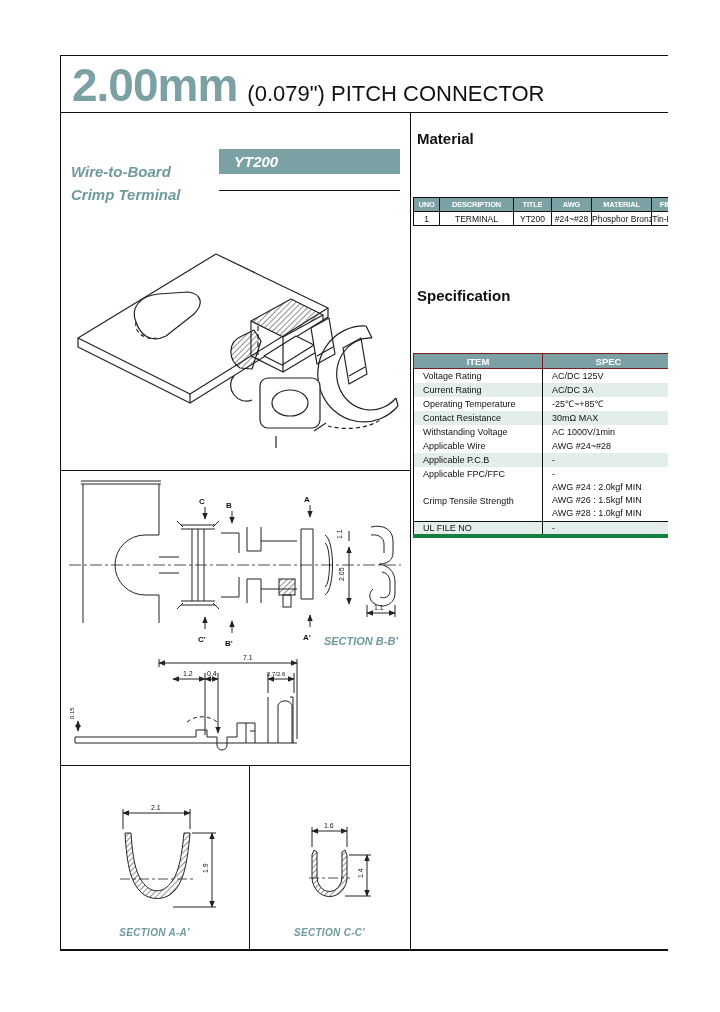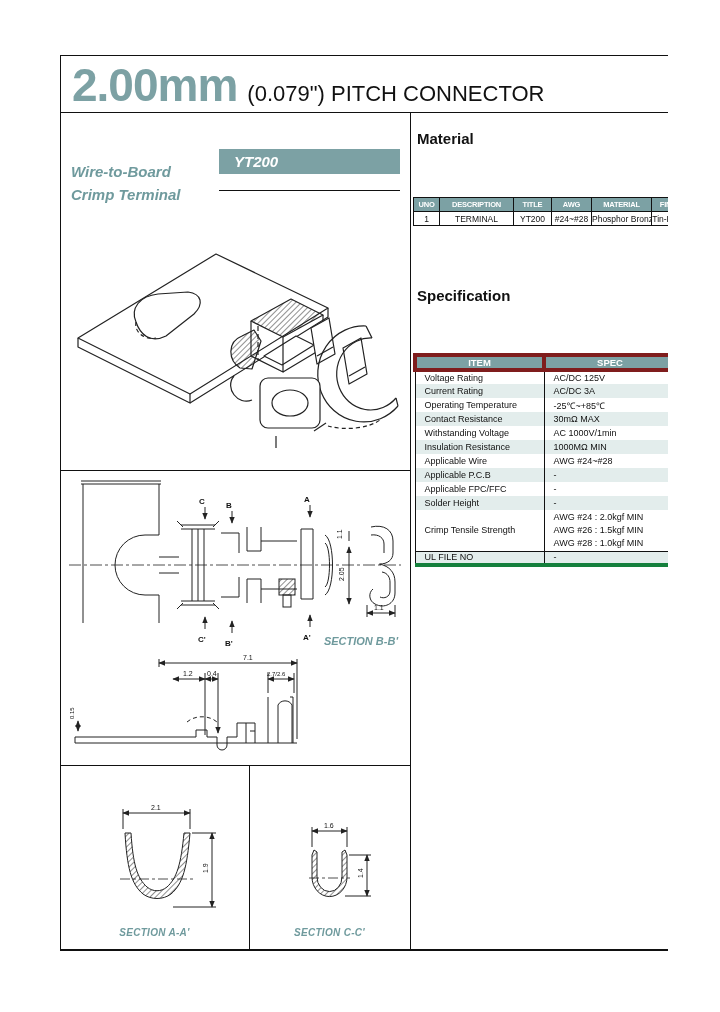--- a/index.html
+++ b/index.html
@@ -32,21 +32,21 @@
   
   table { border-collapse:collapse;margin-top:48px; }
   .material-table { position:absolute; left:413px; top:149px; width:278px; table-layout:fixed; }
   .material-table th, .material-table td { border:1px solid #111; text-align:center; overflow:hidden; white-space:nowrap; }
   .material-table th { background:#7CA1A4; color:#fff; font-size:7.5px; height:14px; letter-spacing:-0.2px; }
   .material-table td { font-size:8.5px; height:14px; background:#fff; }
 
   
   .spec-table { position:absolute; left:413px; top:305px; width:261px; table-layout:fixed; }
   .spec-table th { background:#7CA1A4; color:#fff; font-size:9.5px; font-weight:bold;
-                   height:15px; border:4px solid #7f1d1d; }
+                   height:15px; border:1px solid #7f1d1d; }
   .spec-table td { font-size:9px; height:14px; padding-left:9px; border-left:1px solid #111;
                    border-right:1px solid #111; vertical-align:middle; }
   .spec-table tr.shade td { background:#E3EDEC; }
   .spec-table tr.last td { border-top:1px solid #111; border-bottom:4px solid #15803d; }
   .spec-table tr.crimp td { height:41px; }
   .spec-table .crimp-line { line-height:13px; }
   .spec-table tbody { border:1px solid #111; }
 
   
   svg { position:absolute; }
@@ -316,38 +316,30 @@
         <td>-25℃~+85℃</td>
       </tr>
       <tr class="shade">
         <td>Contact Resistance</td>
         <td>30mΩ MAX</td>
       </tr>
       <tr>
         <td>Withstanding Voltage</td>
         <td>AC 1000V/1min</td>
       </tr>
-      <tr class="shade">
-        <td>Insulation Resistance</td>
-        <td>1000MΩ MIN</td>
-      </tr>
       <tr>
         <td>Applicable Wire</td>
         <td>AWG #24~#28</td>
       </tr>
       <tr class="shade">
         <td>Applicable P.C.B</td>
         <td>-</td>
       </tr>
       <tr>
         <td>Applicable FPC/FFC</td>
-        <td>-</td>
-      </tr>
-      <tr class="shade">
-        <td>Solder Height</td>
         <td>-</td>
       </tr>
       <tr class="crimp">
         <td>Crimp Tensile Strength</td>
         <td>
           <div class="crimp-line">AWG #24 : 2.0kgf MIN</div>
           <div class="crimp-line">AWG #26 : 1.5kgf MIN</div>
           <div class="crimp-line">AWG #28 : 1.0kgf MIN</div>
         </td>
       </tr>

